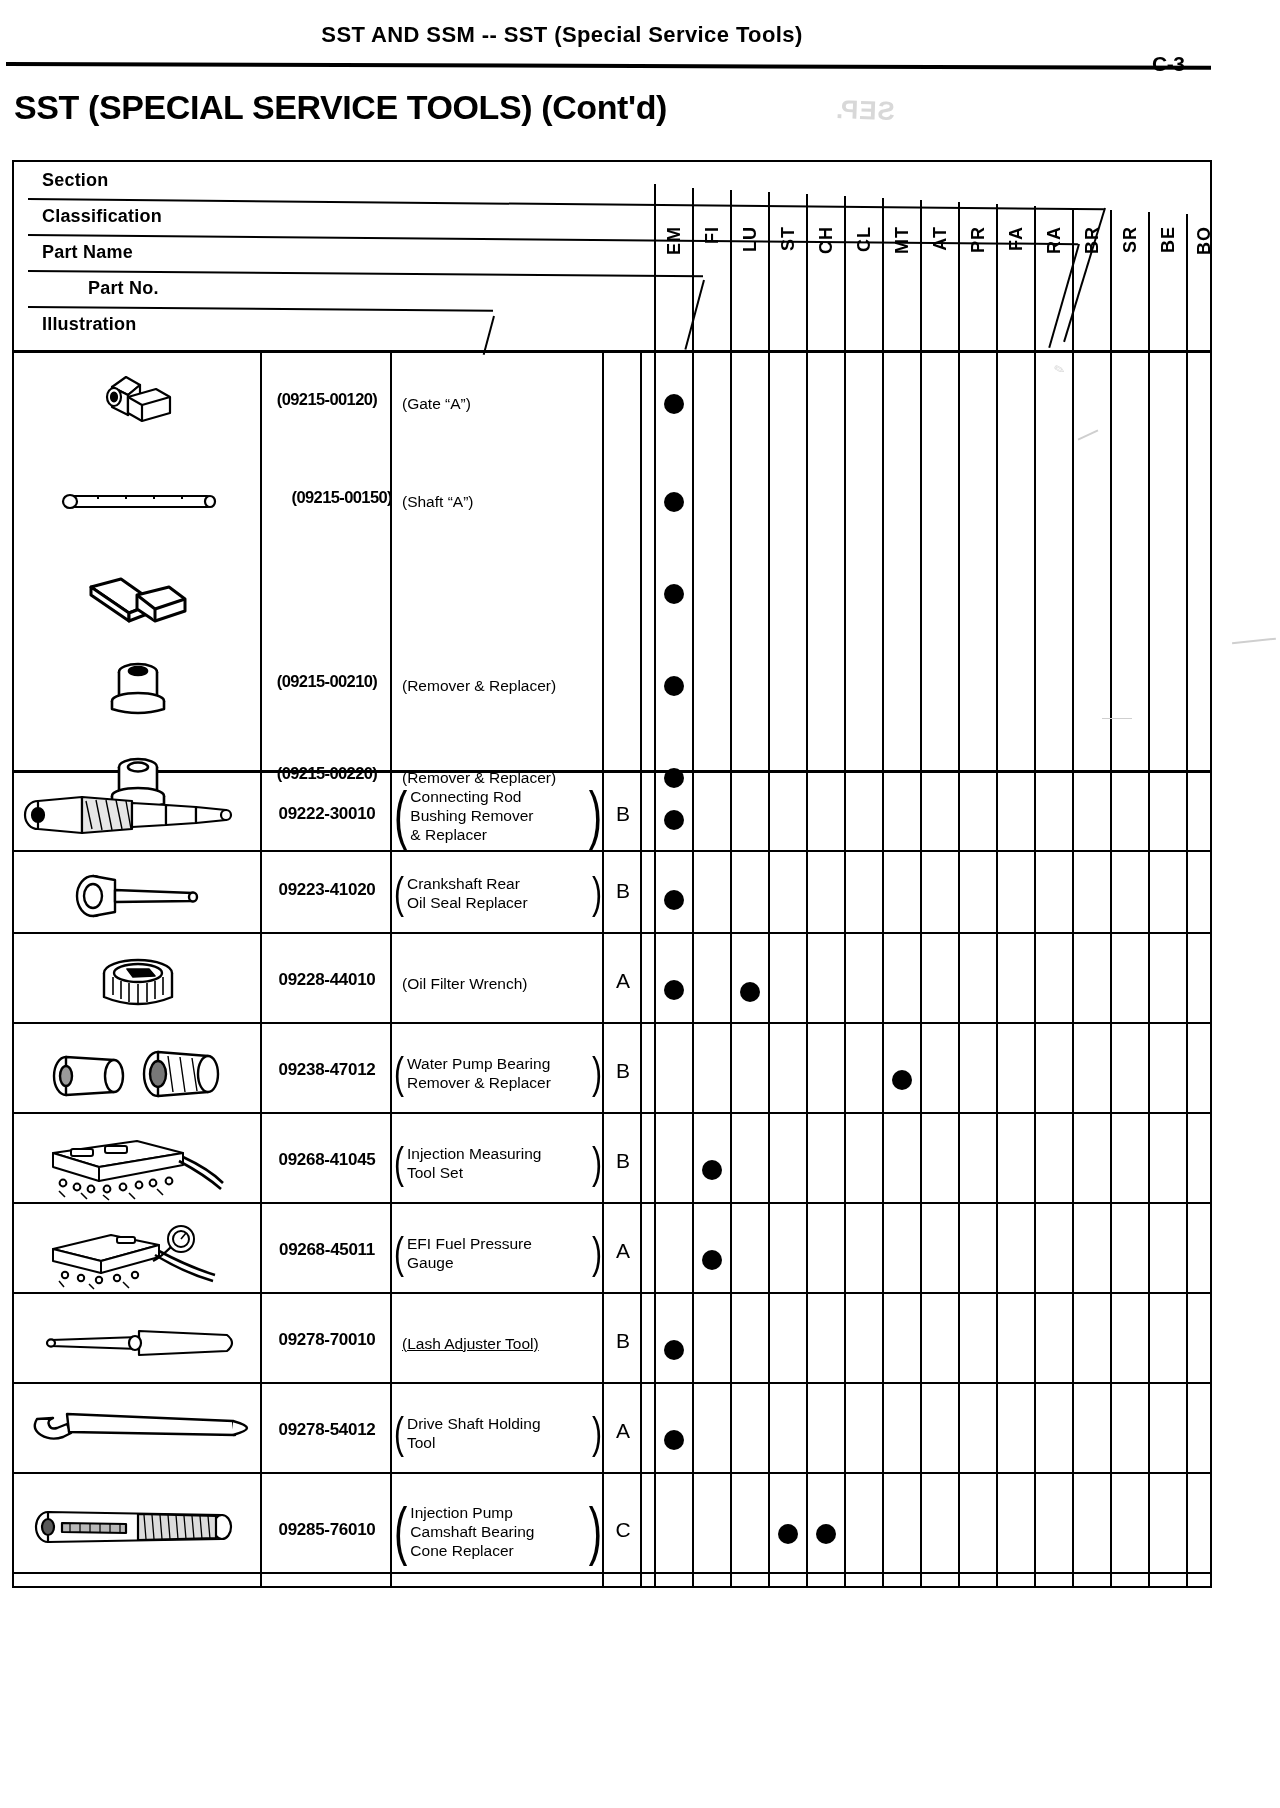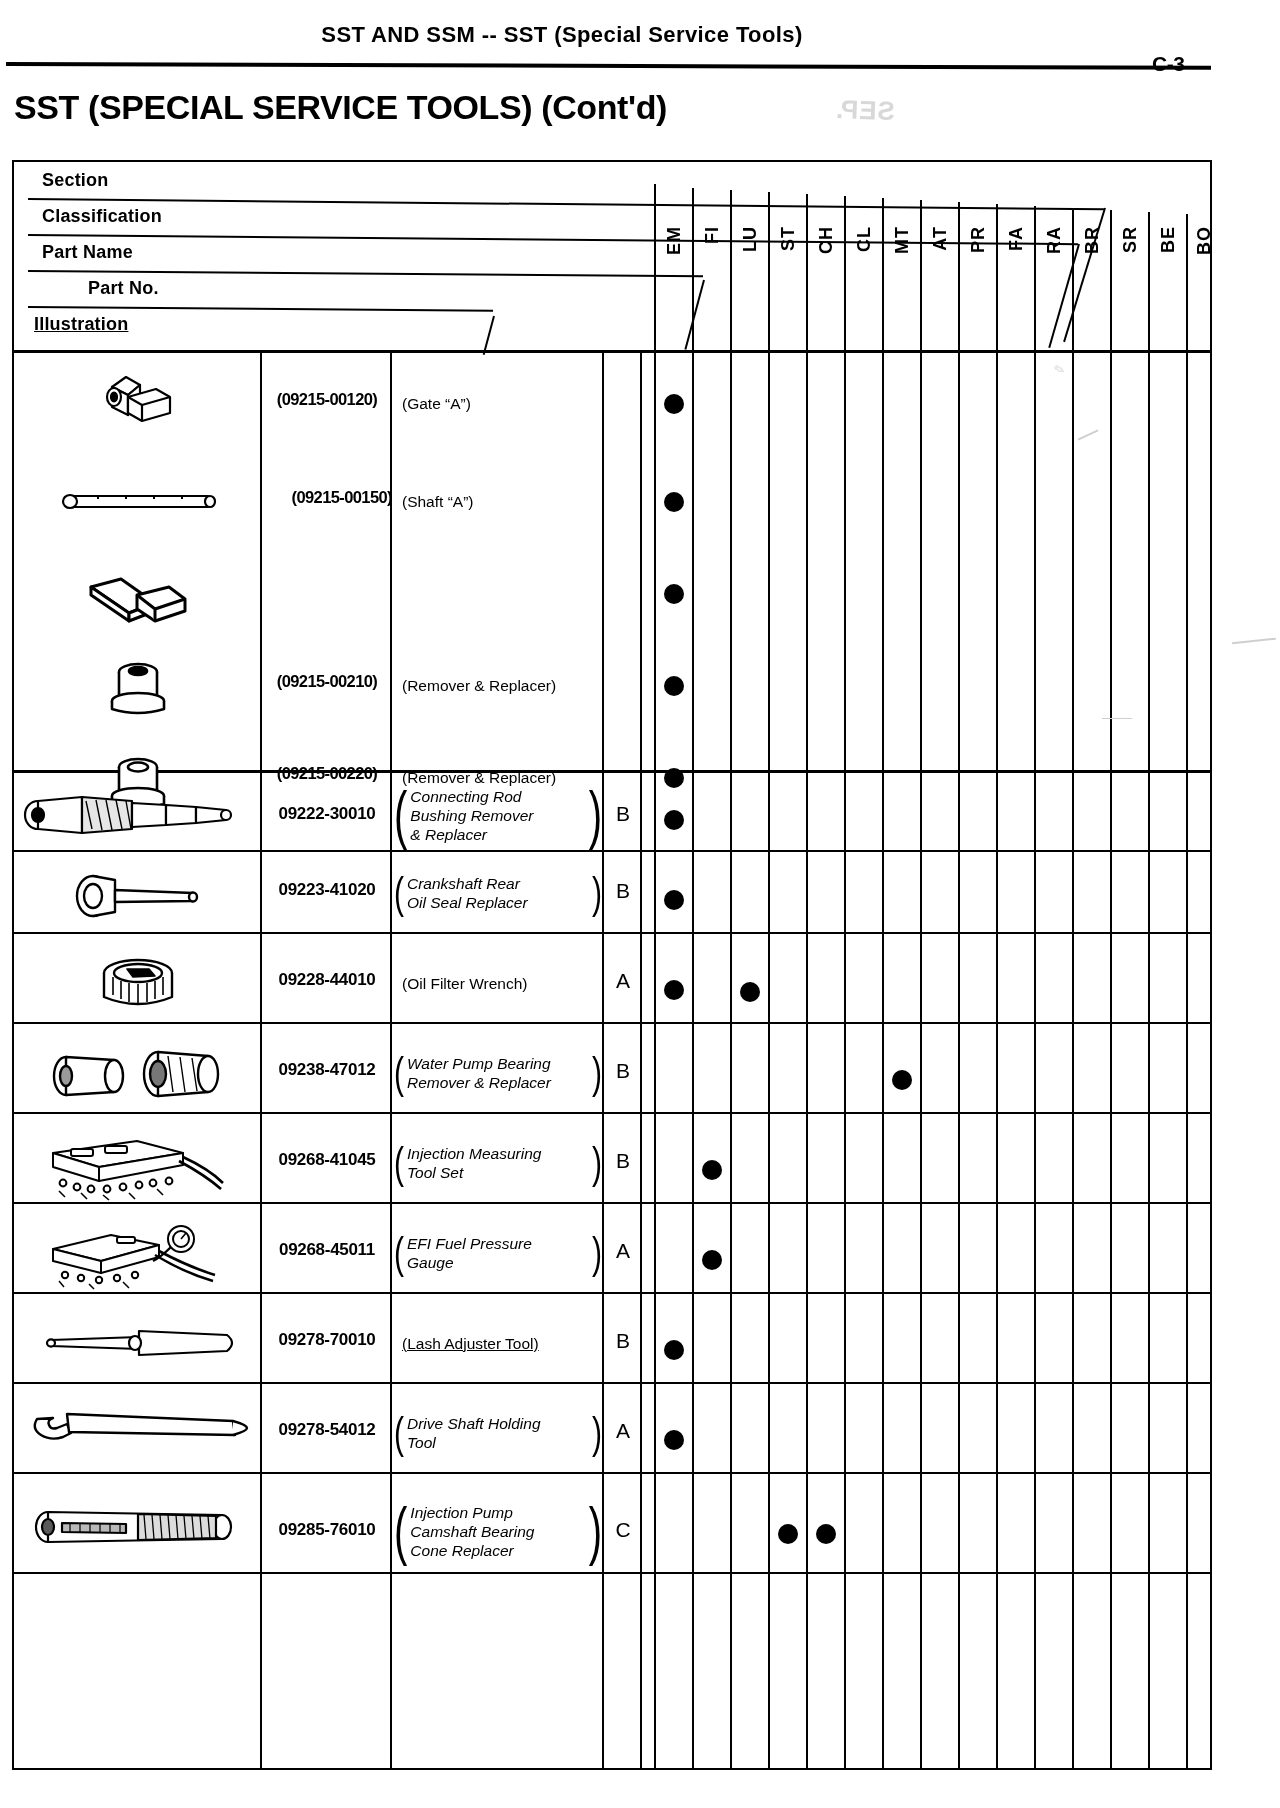--- a/index.html
+++ b/index.html
@@ -61,21 +61,21 @@
     color: #d8d8d8;
     transform: scaleX(-1) rotate(-2deg);
     letter-spacing: 1px;
     user-select: none;
   }
 
   
   .table-wrap {
     position: absolute;
     left: 12px; top: 160px;
-    width: 1200px; height: 1610px;
+    width: 1200px; height: 1428px;
     border: 2px solid #000;
   }
 
   
   
 
   .vline {
     position: absolute;
     top: 0; bottom: 0;
     width: 2px; background: #000;
@@ -149,21 +149,21 @@
   }
   .pn-inner { display: flex; align-items: center; width: 100%; }
   .pn-brace {
     font-size: 30px;
     font-weight: 300;
     line-height: 1;
     transform: scaleY(1.5);
     flex: 0 0 auto;
   }
   .pn-brace.tall3 { font-size: 40px; transform: scaleY(1.6); }
-  .pn-text { flex: 1 1 auto; padding: 0 3px; font-style: italic; }
+  .pn-text { flex: 1 1 auto; padding: 0 3px; }
   .pn-plain { padding-left: 8px; }
 
   .cell-class {
     position: absolute;
     left: 590px; width: 38px;
     text-align: center;
     font-size: 21px;
   }
 
   .mark-dot {
@@ -203,21 +203,21 @@
 <div class="main-title">SST (SPECIAL SERVICE TOOLS) (Cont'd)</div>
 <div class="ghost-stamp">SEP.</div>
 
 <div class="table-wrap">
 
   <div class="hdr-zone">
     <div class="hdr-label" style="left:28px; top:8px;">Section</div>
     <div class="hdr-label" style="left:28px; top:44px;">Classification</div>
     <div class="hdr-label" style="left:28px; top:80px;">Part Name</div>
     <div class="hdr-label" style="left:28px; top:116px;margin-left:46px;">Part No.</div>
-    <div class="hdr-label" style="left:20px; top:152px;text-decoration:underline;">Illustration</div>
+    <div class="hdr-label" style="left:28px; top:152px;">Illustration</div>
 
     <div class="hdr-sep" style="left:14px; top:36px;  width:1076px; transform:rotate(0.55deg);"></div>
     <div class="hdr-sep" style="left:14px; top:72px;  width:1050px; transform:rotate(0.5deg);"></div>
     <div class="hdr-sep" style="left:14px; top:108px; width:675px;  transform:rotate(0.45deg);"></div>
     <div class="hdr-sep" style="left:14px; top:144px; width:465px;  transform:rotate(0.45deg);"></div>
   </div>
 
   <div class="hdr-diag" style="left:1090px; top:46px;  height:140px; transform:rotate(17deg);"></div>
   <div class="hdr-diag" style="left:1064px; top:82px;  height:108px; transform:rotate(16deg);"></div>
   <div class="hdr-diag" style="left:689px;  top:118px; height:72px;  transform:rotate(15deg);"></div>

